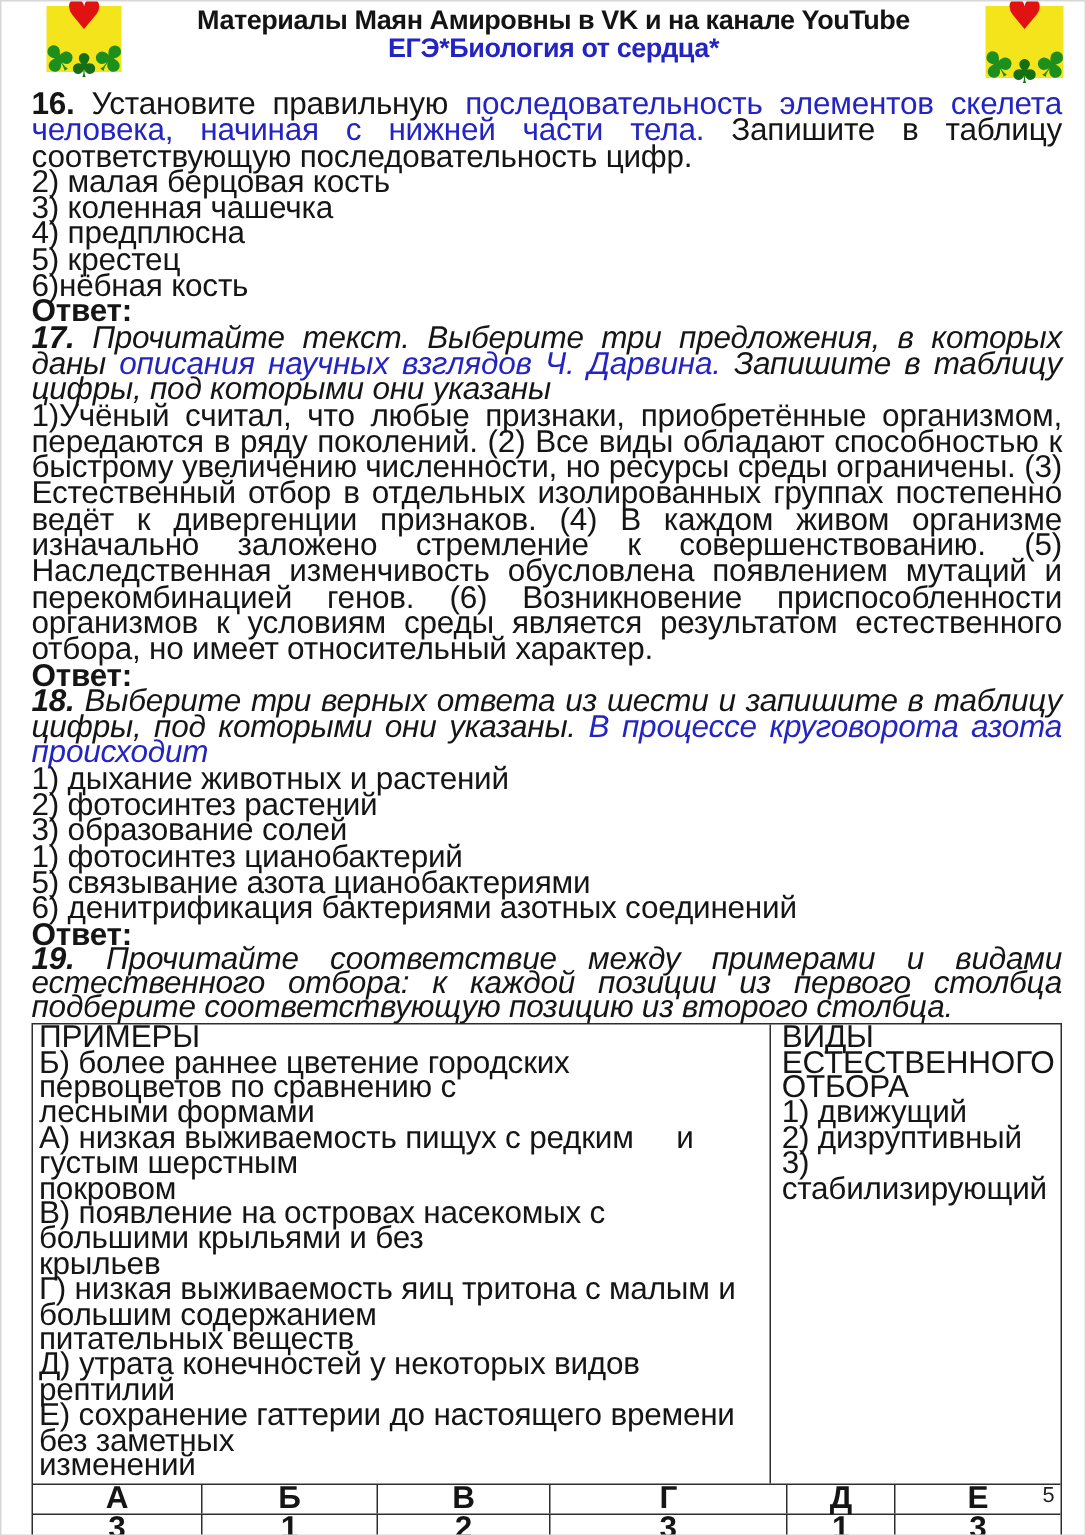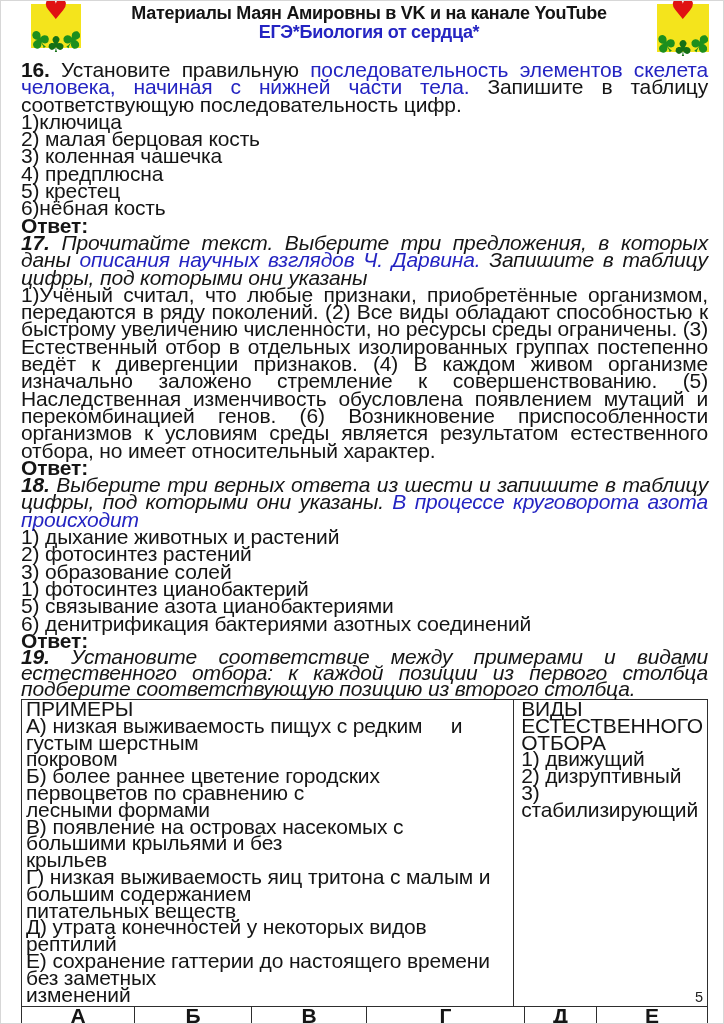--- a/index.html
+++ b/index.html
@@ -95,51 +95,50 @@
     <span class="lclub c1">♣</span>
     <span class="lclub c2">♣</span>
     <span class="lclub c3">♣</span>
     <span class="lheart">♥</span>
   </div>
 </div>
 
 <div class="main">
 
   <p class="para"><span class="num">16.</span><span> Установите правильную </span><span class="blue">последовательность элементов скелета человека, начиная с нижней части тела.</span><span> Запишите в таблицу соответствующую последовательность цифр.</span></p>
-  <div class="opt">1)ключица</div>
   <div class="opt">2) малая берцовая кость</div>
   <div class="opt">3) коленная чашечка</div>
   <div class="opt">4) предплюсна</div>
   <div class="opt">5) крестец</div>
   <div class="opt">6)нёбная кость</div>
   <div class="ans">Ответ:</div>
 
   <p class="para it mt-q17"><span class="num">17.</span><span> Прочитайте текст. Выберите три предложения, в которых даны </span><span class="blue">описания научных взглядов Ч. Дарвина.</span><span> Запишите в таблицу цифры, под которыми они указаны</span></p>
   <p class="para">1)Учёный считал, что любые признаки, приобретённые организмом, передаются в ряду поколений. (2) Все виды обладают способностью к быстрому увеличению численности, но ресурсы среды ограничены. (3) Естественный отбор в отдельных изолированных группах постепенно ведёт к дивергенции признаков. (4) В каждом живом организме изначально заложено стремление к совершенствованию. (5) Наследственная изменчивость обусловлена появлением мутаций и перекомбинацией генов. (6) Возникновение приспособленности организмов к условиям среды является результатом естественного отбора, но имеет относительный характер.</p>
   <div class="ans">Ответ:</div>
 
   <p class="para it mt-q18"><span class="num">18.</span><span> Выберите три верных ответа из шести и запишите в таблицу цифры, под которыми они указаны.  </span><span class="blue">В процессе круговорота азота происходит</span></p>
   <div class="opt">1) дыхание животных и растений</div>
   <div class="opt">2) фотосинтез растений</div>
   <div class="opt">3) образование солей</div>
   <div class="opt">1) фотосинтез цианобактерий</div>
   <div class="opt">5) связывание азота цианобактериями</div>
   <div class="opt">6) денитрификация бактериями азотных соединений</div>
   <div class="ans">Ответ:</div>
 
-  <p class="para it mt-q19 q19intro"><span class="num">19.</span><span> Установите соответствие  между примерами  и видами естественного  отбора: к каждой позиции из первого столбца  подберите соответствующую позицию из второго столбца.</span></p>
+  <p class="para it mt-q19 q19intro"><span class="num">19.</span><span> Прочитайте соответствие  между примерами  и видами естественного  отбора: к каждой позиции из первого столбца  подберите соответствующую позицию из второго столбца.</span></p>
 
   <div class="qtable">
     <div class="t-top">
       <div class="t-left">
         <div class="cellline">ПРИМЕРЫ</div>
+        <div class="cellline">Б) более раннее цветение городских первоцветов по сравнению с
+лесными формами</div>
         <div class="cellline">А) низкая выживаемость пищух с редким&nbsp;&nbsp;&nbsp;&nbsp; и густым шерстным
 покровом</div>
-        <div class="cellline">Б) более раннее цветение городских первоцветов по сравнению с
-лесными формами</div>
         <div class="cellline">В) появление на островах насекомых с большими крыльями и без
 крыльев</div>
         <div class="cellline">Г) низкая выживаемость яиц тритона с малым и большим содержанием
 питательных веществ</div>
         <div class="cellline">Д) утрата конечностей у некоторых видов&nbsp;&nbsp; рептилий</div>
         <div class="cellline">Е) сохранение гаттерии до настоящего времени без заметных
 изменений</div>
       </div>
       <div class="t-right">
         <div class="cellline">ВИДЫ

